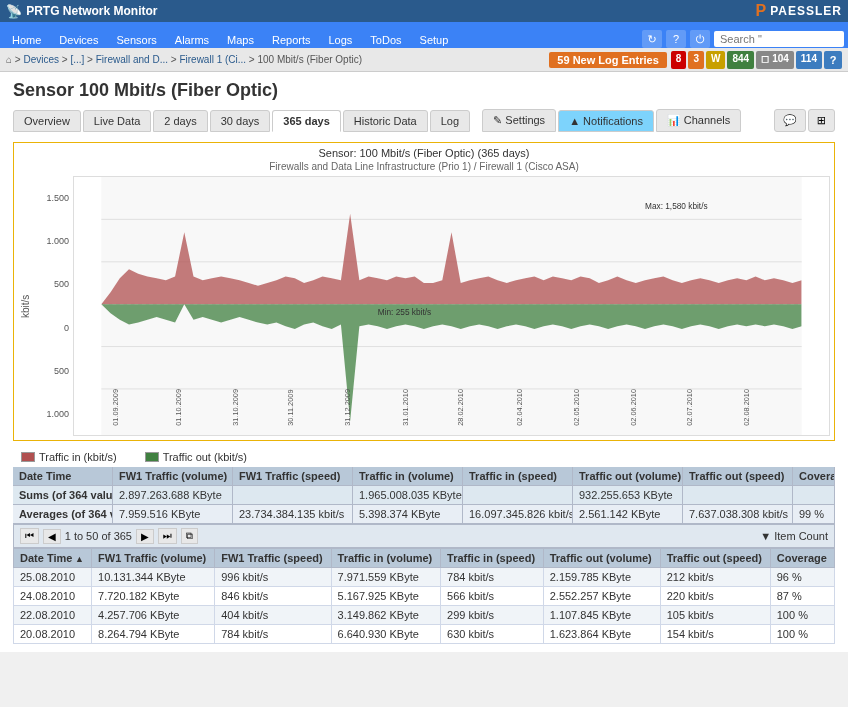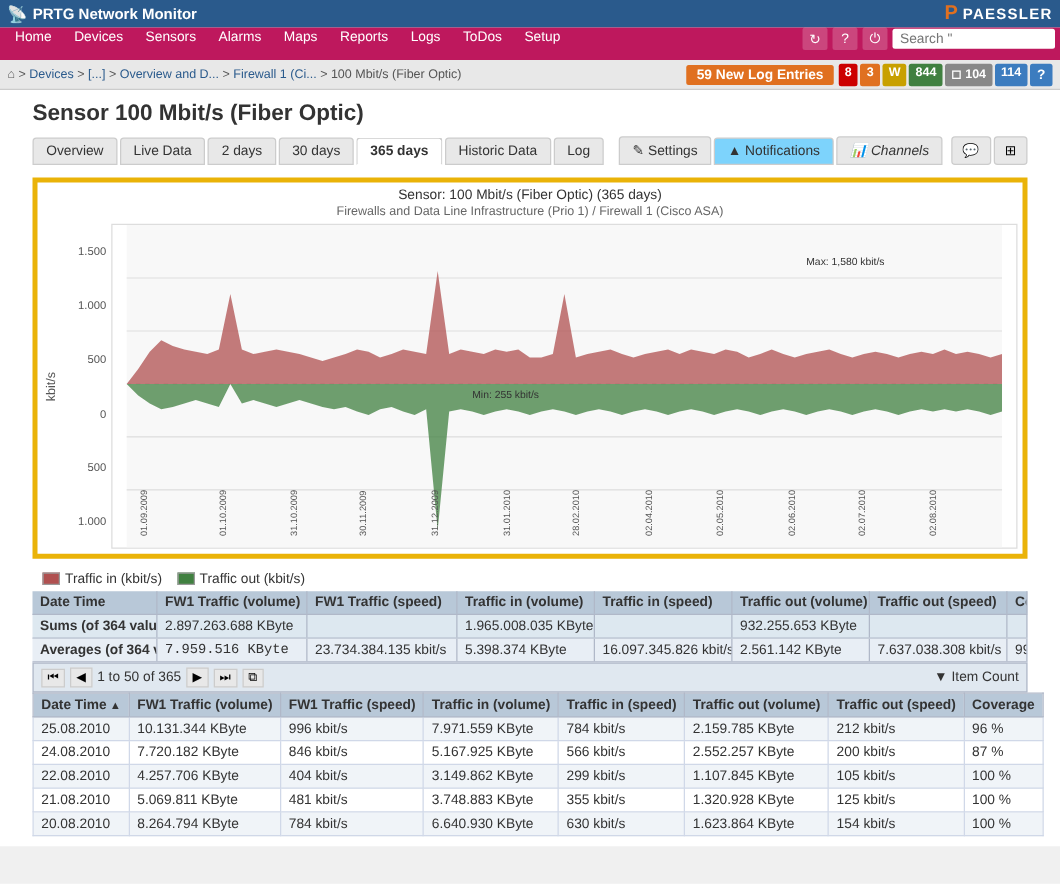--- a/index.html
+++ b/index.html
@@ -4,21 +4,21 @@
   <style>
     * { margin: 0; padding: 0; box-sizing: border-box; }
     body { font-family: Arial, sans-serif; font-size: 11px; background: #f0f0f0; color: #333; width: 848px; min-height: 707px; overflow: hidden; }
 
     
     #title-bar { background: #2a5a8c; color: white; padding: 3px 6px; font-size: 12px; font-weight: bold; display: flex; align-items: center; justify-content: space-between; height: 22px; }
     #title-bar .logo { display: flex; align-items: center; gap: 4px; }
     #title-bar .paessler { display: flex; align-items: center; gap: 4px; }
 
     
-    #top-nav { background: #be185d; display: flex; align-items: flex-start; height: 26px; padding: 0 4px; gap: 2px; }
+    #top-nav { background: #3b82f6; display: flex; align-items: flex-end; height: 26px; padding: 0 4px; gap: 2px; }
     .nav-item { color: white; padding: 2px 8px; font-size: 11px; cursor: pointer; border-radius: 2px; white-space: nowrap; }
     .nav-spacer { flex: 1; }
     .nav-icons { display: flex; align-items: center; gap: 4px; }
     .nav-icon-btn { color: white; background: rgba(255,255,255,0.2); border: none; border-radius: 2px; width: 20px; height: 18px; cursor: pointer; font-size: 11px; display: flex; align-items: center; justify-content: center; }
     .search-box { background: white; border: none; padding: 2px 6px; font-size: 11px; width: 130px; border-radius: 2px; }
 
     
     #alert-bar { background: #e8e8e8; border-bottom: 1px solid #ccc; padding: 2px 6px; display: flex; align-items: center; height: 24px; gap: 4px; }
     .breadcrumb { font-size: 10px; color: #555; flex: 1; }
     .breadcrumb a { color: #2a5a8c; text-decoration: none; }
@@ -27,42 +27,42 @@
     .badge { padding: 2px 5px; border-radius: 2px; font-size: 10px; font-weight: bold; color: white; }
     .badge-red { background: #cc0000; }
     .badge-orange { background: #e07020; }
     .badge-yellow { background: #c8a000; }
     .badge-green { background: #408040; }
     .badge-gray { background: #888; }
     .badge-blue { background: #3c7cbf; }
     .badge-question { background: #3c7cbf; color: white; width: 18px; height: 18px; display: flex; align-items: center; justify-content: center; border-radius: 2px; cursor: pointer; font-weight: bold; }
 
     
-    #page-content { background: white; padding: 8px 26px; }
+    #page-content { background: white; padding: 8px 13px; }
     .sensor-title { font-size: 18px; color: #333; margin-bottom: 8px; }
     .sensor-title span { font-weight: bold; }
 
     
     .tabs { display: flex; gap: 2px; margin-bottom: 10px; align-items: center; }
     .tab { padding: 4px 10px; border: 1px solid #ccc; background: #e8e8e8; cursor: pointer; font-size: 11px; border-radius: 3px 3px 0 0; color: #333; white-space: nowrap; }
     .tab.active { background: white; border-bottom: 1px solid white; color: #333; font-weight: bold; }
     .tab.settings { background: #e8e8e8; }
     .tab.notifications { background: #7dd3fc; }
-    .tab.channels { background: #e8e8e8; font-style: italic; }
+    .tab.channels { background: #e8e8e8; }
     .tab-spacer { flex: 1; }
     .tab-btn { padding: 4px 8px; border: 1px solid #ccc; background: #e8e8e8; cursor: pointer; font-size: 11px; border-radius: 3px; }
 
     
-    #chart-container { border: 4px solid #eab308; background: #fff; padding: 4px; margin-bottom: 6px; }
+    #chart-container { border: 1px solid #eab308; background: #fff; padding: 4px; margin-bottom: 6px; }
     .chart-title { text-align: center; font-size: 11px; color: #333; margin-bottom: 2px; }
     .chart-subtitle { text-align: center; font-size: 10px; color: #666; margin-bottom: 4px; }
     #chart-svg { width: 100%; height: 280px; }
 
     
-    .chart-legend { display: flex; gap: 12px; padding: 4px 8px; align-items: center; }
+    .chart-legend { display: flex; gap: 28px; padding: 4px 8px; align-items: center; }
     .legend-item { display: flex; align-items: center; gap: 4px; font-size: 11px; }
     .legend-color { width: 14px; height: 10px; border: 1px solid #999; }
     .legend-red { background: #b05050; }
     .legend-green { background: #408040; }
 
     
     .data-table-wrapper { font-size: 11px; }
     .summary-row { display: flex; background: #d0d8e8; border-bottom: 1px solid #b0b8c8; }
     .summary-row.header { background: #b8c8d8; font-weight: bold; }
     .summary-row.sums { background: #dde8f0; }
@@ -113,21 +113,21 @@
   <div class="nav-icons">
     <button class="nav-icon-btn">↻</button>
     <button class="nav-icon-btn">?</button>
     <button class="nav-icon-btn">⏻</button>
     <input type="text" class="search-box" placeholder="Search &quot;" style="">
   </div>
 </div>
 
 <div id="alert-bar">
   <div class="breadcrumb">
-    <span>⌂</span> &gt; <a href="#">Devices</a> &gt; <a href="#">[...]</a> &gt; <a href="#">Overview and D...</a> &gt; <a href="#">Firewall 1 (Ci...</a> &gt; <span>100 Mbit/s (Fiber Optic)</span>
+    <span>⌂</span> &gt; <a href="#">Devices</a> &gt; <a href="#">[...]</a> &gt; <a href="#">Firewall and D...</a> &gt; <a href="#">Firewall 1 (Ci...</a> &gt; <span>100 Mbit/s (Fiber Optic)</span>
   </div>
   <div class="alert-new-log">59 New Log Entries</div>
   <div class="alert-badges">
     <span class="badge badge-red">8</span>
     <span class="badge badge-orange">3</span>
     <span class="badge badge-yellow">W</span>
     <span class="badge badge-green">844</span>
     <span class="badge badge-gray">◻ 104</span>
     <span class="badge badge-blue">114</span>
     <span class="badge-question">?</span>
@@ -240,21 +240,21 @@
       <div class="summary-cell" style="width:120px;">2.897.263.688 KByte</div>
       <div class="summary-cell" style="width:120px;"></div>
       <div class="summary-cell" style="width:110px;">1.965.008.035 KByte</div>
       <div class="summary-cell" style="width:110px;"></div>
       <div class="summary-cell" style="width:110px;">932.255.653 KByte</div>
       <div class="summary-cell" style="width:110px;"></div>
       <div class="summary-cell" style="flex:1;"></div>
     </div>
     <div class="summary-row averages">
       <div class="summary-cell" style="width:100px; font-weight:bold;">Averages (of 364 values)</div>
-      <div class="summary-cell" style="width:120px;font-family:Liberation Mono, monospace;">7.959.516 KByte</div>
+      <div class="summary-cell" style="width:120px;">7.959.516 KByte</div>
       <div class="summary-cell" style="width:120px;">23.734.384.135 kbit/s</div>
       <div class="summary-cell" style="width:110px;">5.398.374 KByte</div>
       <div class="summary-cell" style="width:110px;">16.097.345.826 kbit/s</div>
       <div class="summary-cell" style="width:110px;">2.561.142 KByte</div>
       <div class="summary-cell" style="width:110px;">7.637.038.308 kbit/s</div>
       <div class="summary-cell" style="flex:1;">99 %</div>
     </div>
   </div>
 
   <div class="pagination-bar">
@@ -293,41 +293,31 @@
             <td>212 kbit/s</td>
             <td>96 %</td>
           </tr>
           <tr>
             <td>24.08.2010</td>
             <td>7.720.182 KByte</td>
             <td>846 kbit/s</td>
             <td>5.167.925 KByte</td>
             <td>566 kbit/s</td>
             <td>2.552.257 KByte</td>
-            <td>200 kbit/s</td>
+            <td>220 kbit/s</td>
             <td>87 %</td>
           </tr>
           <tr>
             <td>22.08.2010</td>
             <td>4.257.706 KByte</td>
             <td>404 kbit/s</td>
             <td>3.149.862 KByte</td>
             <td>299 kbit/s</td>
             <td>1.107.845 KByte</td>
             <td>105 kbit/s</td>
-            <td>100 %</td>
-          </tr>
-          <tr>
-            <td>21.08.2010</td>
-            <td>5.069.811 KByte</td>
-            <td>481 kbit/s</td>
-            <td>3.748.883 KByte</td>
-            <td>355 kbit/s</td>
-            <td>1.320.928 KByte</td>
-            <td>125 kbit/s</td>
             <td>100 %</td>
           </tr>
           <tr>
             <td>20.08.2010</td>
             <td>8.264.794 KByte</td>
             <td>784 kbit/s</td>
             <td>6.640.930 KByte</td>
             <td>630 kbit/s</td>
             <td>1.623.864 KByte</td>
             <td>154 kbit/s</td>

